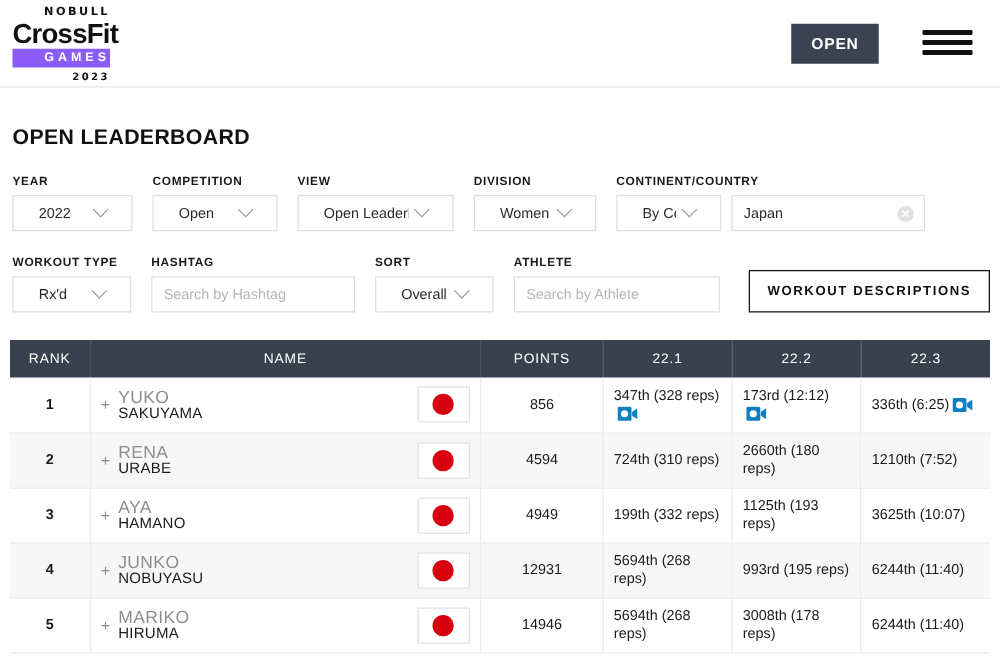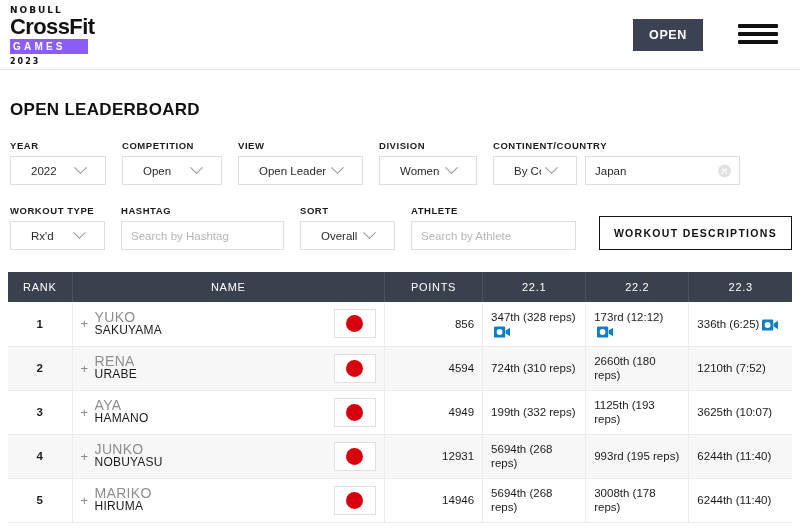--- a/index.html
+++ b/index.html
@@ -18,21 +18,21 @@
   .topbar {
     position: relative;
     height: 70px;
     border-bottom: 1px solid #e6e6e6;
     background: #ffffff;
   }
   .brand {
     position: absolute;
     left: 10px; top: 5px;
     width: 78px;
-    text-align: left;
+    text-align: right;
     user-select: none;
   }
   .brand-nobull {
     font-size: 9px;
     font-weight: 700;
     letter-spacing: 2.0px;
     color: #111;
     line-height: 10px;
     font-family: "DejaVu Sans", sans-serif;
   }
@@ -286,21 +286,21 @@
     align-items: center;
     justify-content: center;
     flex: 0 0 42px;
     margin-left: 8px;
   }
   .flag .disc {
     width: 17px; height: 17px;
     border-radius: 50%;
     background: #d7000f;
   }
-  .td-points { text-align: right; font-size: 12px; }
+  .td-points { text-align: center; font-size: 12px; }
   .td-score {
     text-align: left;
     line-height: 14px;
     position: relative;
     padding-right: 6px;
   }
   .score-line { display: inline; }
   .vid {
     display: inline-block;
     vertical-align: middle;

